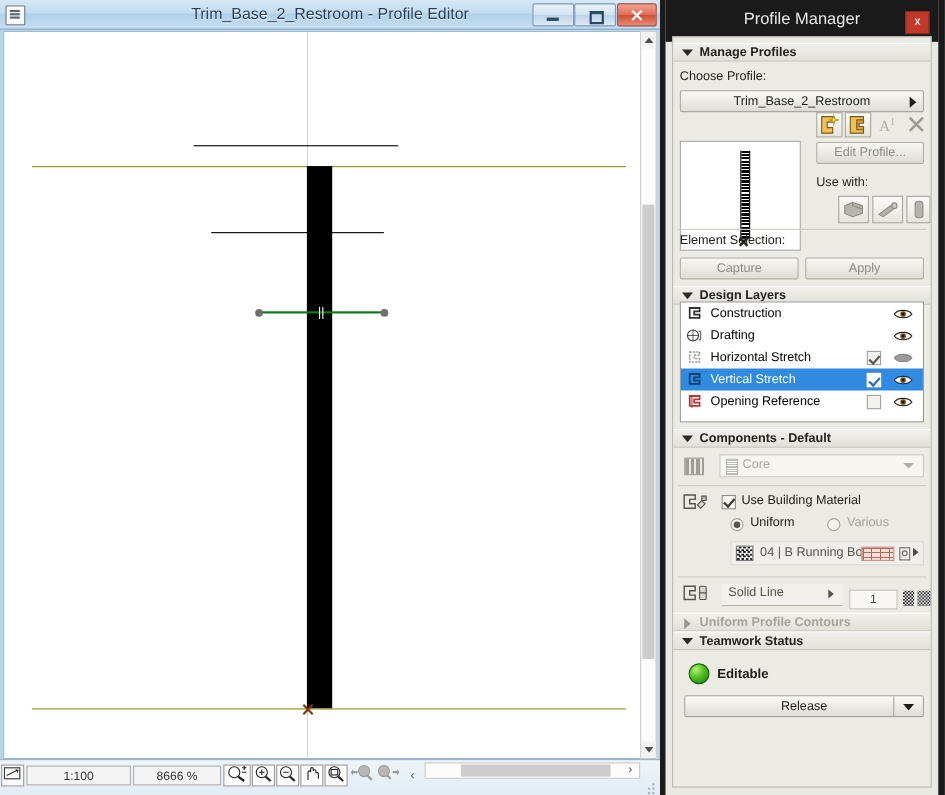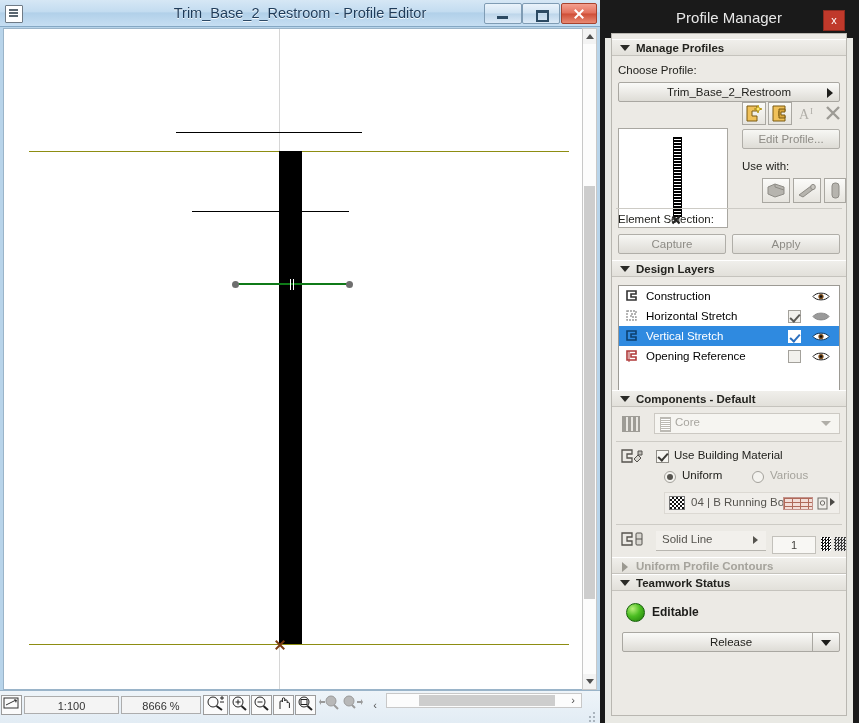--- a/index.html
+++ b/index.html
@@ -222,21 +222,21 @@
   #prev-bar{
     position:absolute;left:54px;top:8px;width:7px;height:80px;
     background:repeating-linear-gradient(to bottom,#000 0 2px,#fff 2px 3px);
     border-left:1px solid #000;border-right:1px solid #000;
   }
   #prev-x{position:absolute;left:52px;top:86px;width:10px;height:10px;}
   #prev-x i{position:absolute;left:4px;top:0;width:2px;height:10px;background:#222;}
 
   
   #layer-list{
-    position:absolute;left:6px;top:251px;width:222px;height:110px;
+    position:absolute;left:6px;top:240px;width:222px;height:110px;
     background:#fff;border:1px solid #9c9a94;box-sizing:border-box;
   }
   .layer-row{
     position:relative;height:20px;line-height:20px;cursor:pointer;
   }
   .layer-row.sel{background:#2f8ae0;color:#fff;text-align:center;}
   .layer-ico{
     position:absolute;left:5px;top:3px;width:15px;height:15px;
   }
   .layer-name{position:absolute;left:27px;top:0;font-size:11.5px;}
@@ -540,20 +540,37 @@
           <span class="layer-name">Construction</span>
           <span class="eye">
             <svg width="18" height="11" viewBox="0 0 18 11">
                 <path d="M1 5.5 C4 1,14 1,17 5.5 C14 10,4 10,1 5.5z" fill="#fff" stroke="#1b1b1b"></path>
                 <circle cx="9" cy="5.5" r="2.6" fill="#7a4a18"></circle>
                 <circle cx="9" cy="5.5" r="1.2" fill="#111"></circle>
               </svg>
           </span>
         </div>
 
+        <div class="layer-row">
+          <span class="layer-ico">
+            <svg width="15" height="15" viewBox="0 0 15 15">
+                <circle cx="6" cy="7" r="5" fill="none" stroke="#333"></circle>
+                <path d="M6 2 v10 M1 7 h10" stroke="#333" stroke-width=".7"></path>
+                <path d="M11 3 h2 v8 h-2" fill="none" stroke="#333" stroke-width=".8"></path>
+              </svg>
+          </span>
+          <span class="layer-name">Drafting</span>
+          <span class="eye">
+            <svg width="18" height="11" viewBox="0 0 18 11">
+                <path d="M1 5.5 C4 1,14 1,17 5.5 C14 10,4 10,1 5.5z" fill="#fff" stroke="#1b1b1b"></path>
+                <circle cx="9" cy="5.5" r="2.6" fill="#7a4a18"></circle>
+                <circle cx="9" cy="5.5" r="1.2" fill="#111"></circle>
+              </svg>
+          </span>
+        </div>
 
         <div class="layer-row">
           <span class="layer-ico">
             <svg width="15" height="15" viewBox="0 0 15 15">
                 <path d="M3 2 h9 v3 h-5 v3 h5 v3 h-9z" fill="none" stroke="#9a9a9a" stroke-width="1.4" stroke-dasharray="2 1"></path>
               </svg>
           </span>
           <span class="layer-name">Horizontal Stretch</span>
           <span class="layer-chk on"></span>
           <span class="eye">

